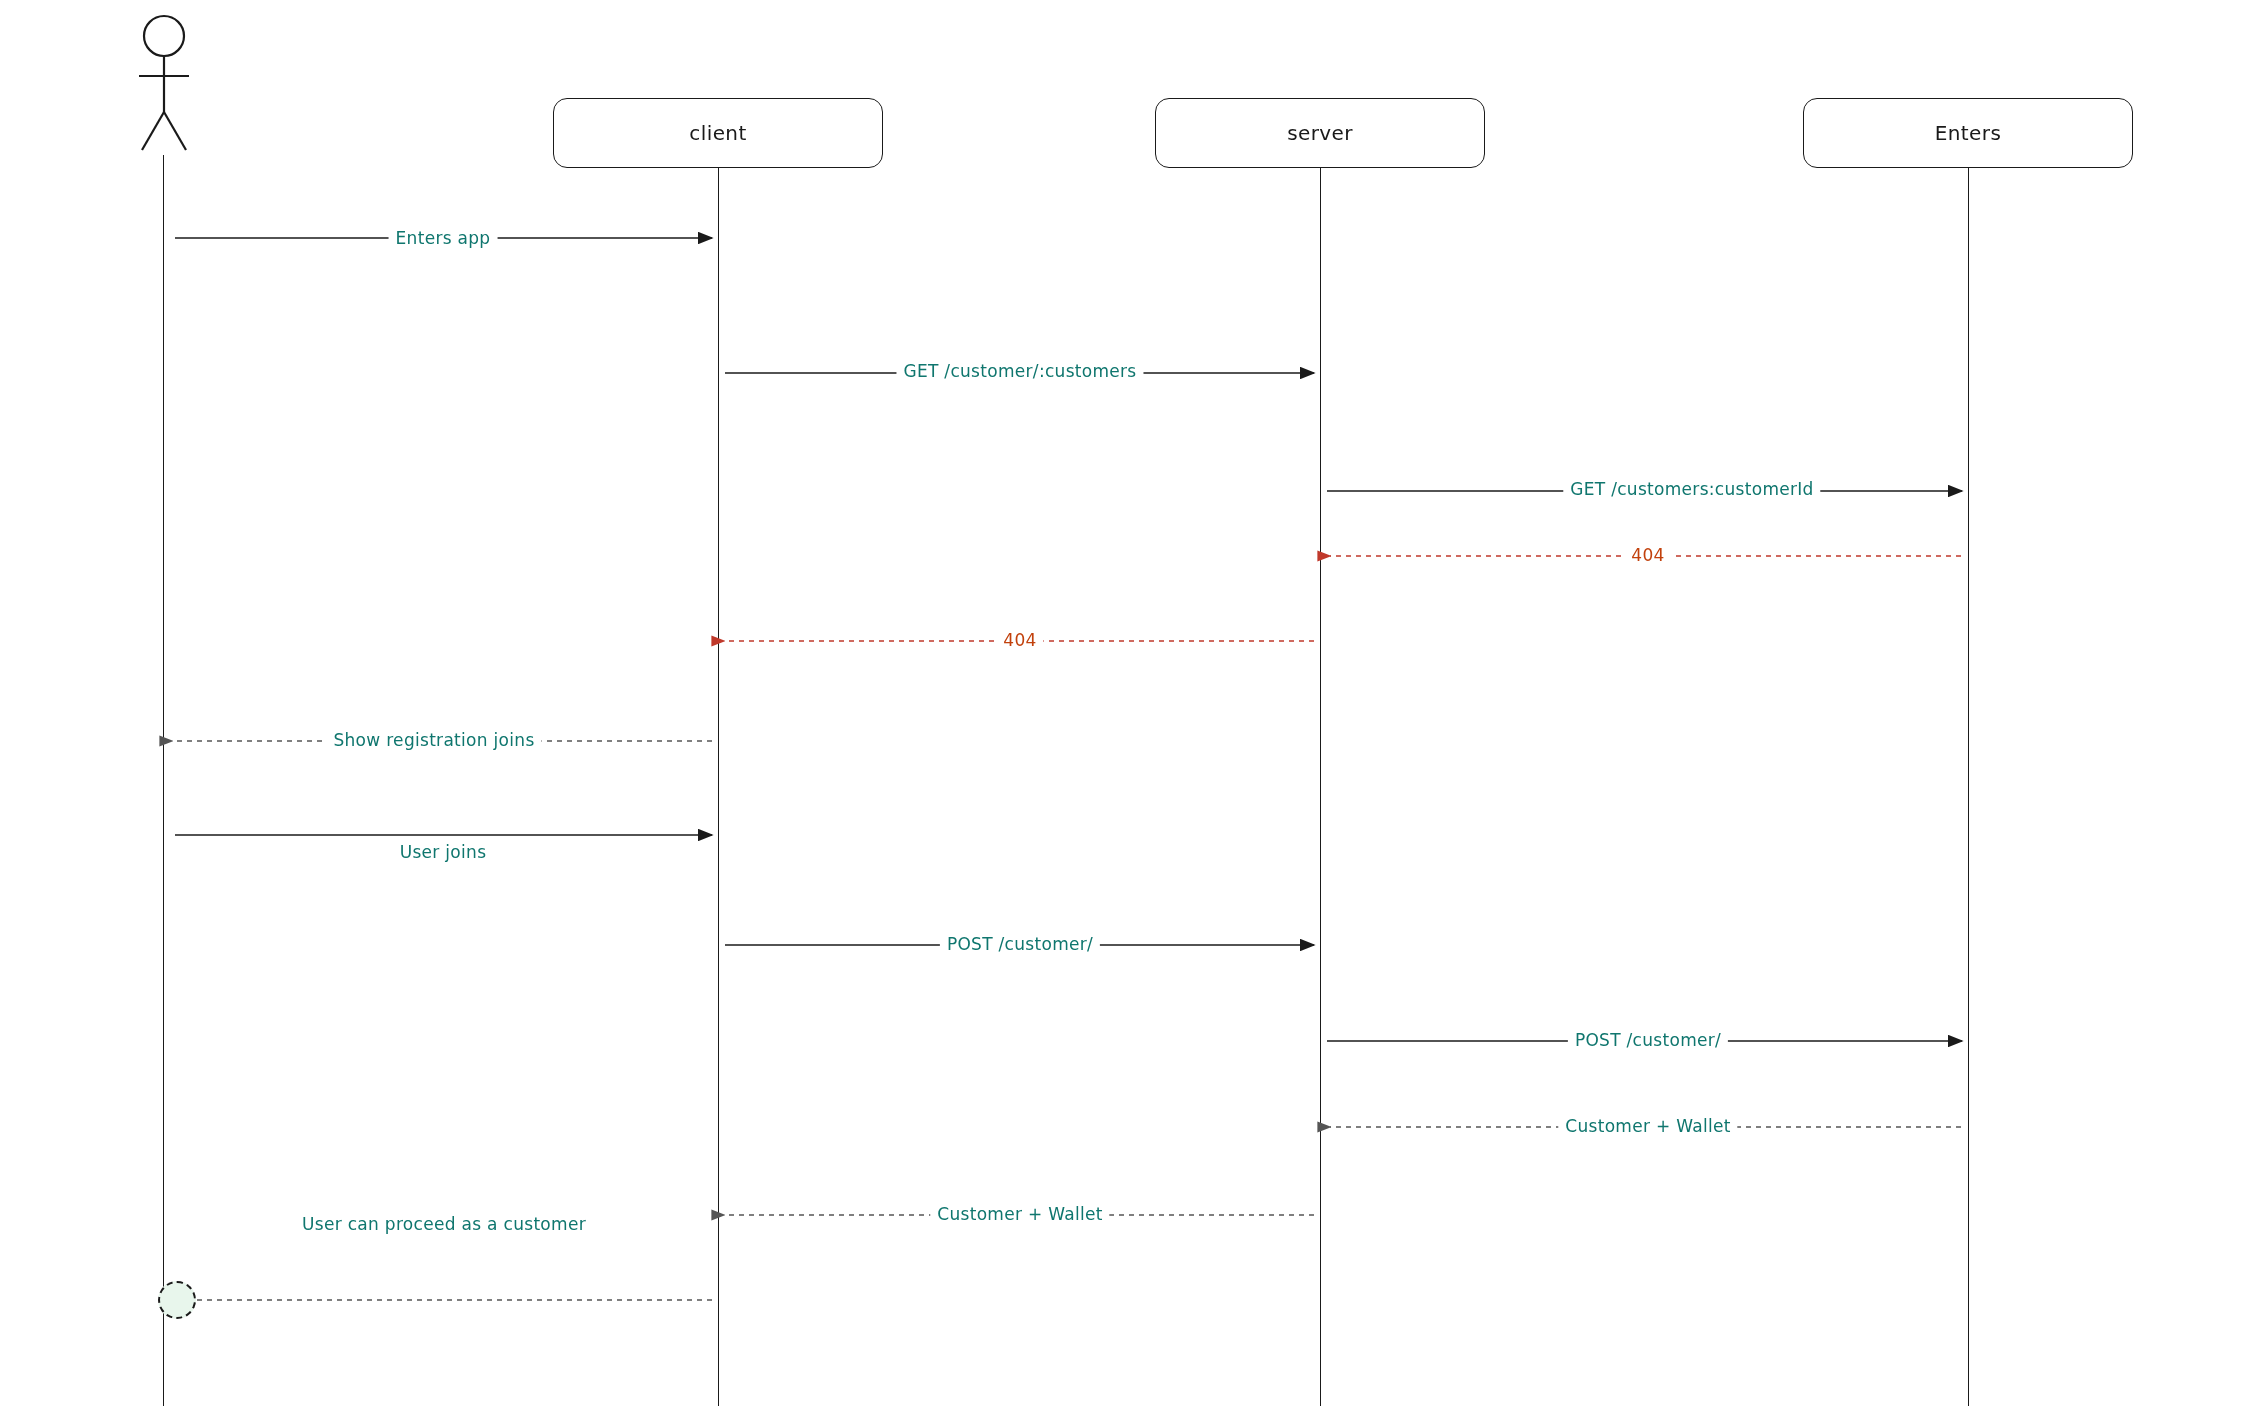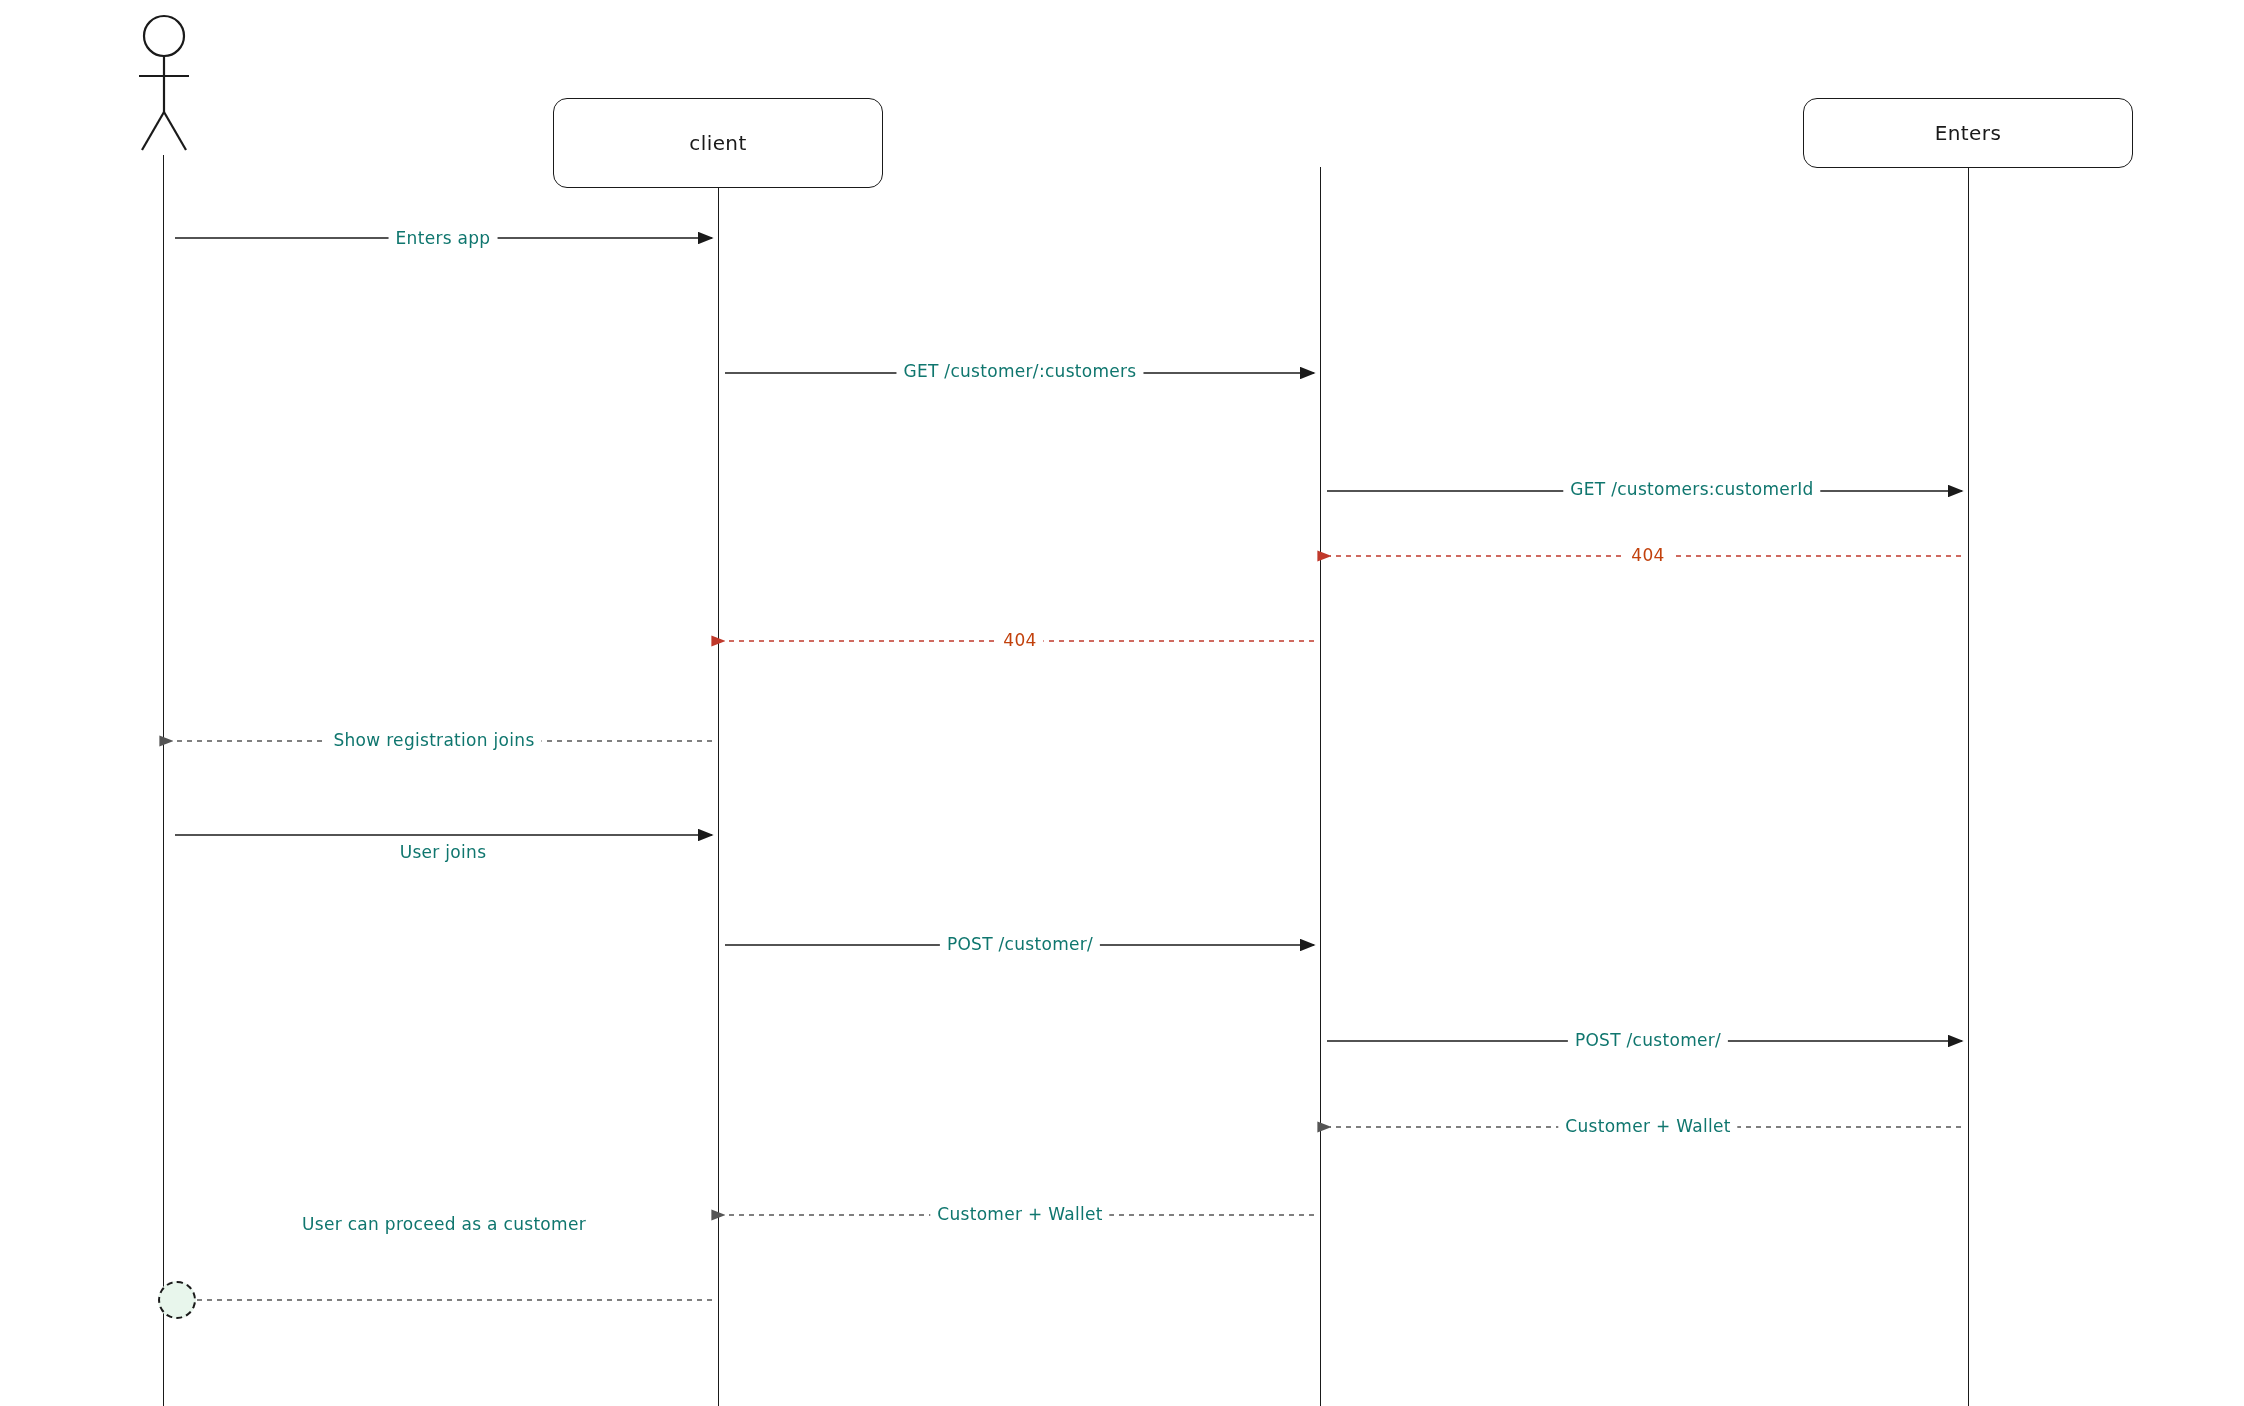--- a/index.html
+++ b/index.html
@@ -84,22 +84,25 @@
       <line x1="27" y1="98" x2="5" y2="136" stroke="#1a1a1a" stroke-width="2.2"></line>
       <line x1="27" y1="98" x2="49" y2="136" stroke="#1a1a1a" stroke-width="2.2"></line>
     </svg>
   </div>
 
   <div class="lifeline-line" style="left:163px; top:155px; height:1251px;"></div>
   <div class="lifeline-line" style="left:718px; top:167px; height:1239px;"></div>
   <div class="lifeline-line" style="left:1320px; top:167px; height:1239px;"></div>
   <div class="lifeline-line" style="left:1968px; top:167px; height:1239px;"></div>
 
-  <div class="lifeline-box" style="left:553px; top:98px; width:330px; height:90px;">
+  <div class="lifeline-box" style="left:553px; top:98px; width:330px; height:70px;">
     <span class="lifeline-label">client</span>
+  </div>
+  <div class="lifeline-box" style="left:1155px; top:98px; width:330px; height:70px;">
+    <span class="lifeline-label">server</span>
   </div>
   <div class="lifeline-box" style="left:1803px; top:98px; width:330px; height:70px;">
     <span class="lifeline-label">Enters</span>
   </div>
 
   <svg class="arrow-layer" xmlns="http://www.w3.org/2000/svg">
     <defs>
       <marker id="ah-dark" markerWidth="10" markerHeight="8" refX="9" refY="4" orient="auto">
         <path d="M0,0 L10,4 L0,8 z" fill="#1a1a1a"></path>
       </marker>

